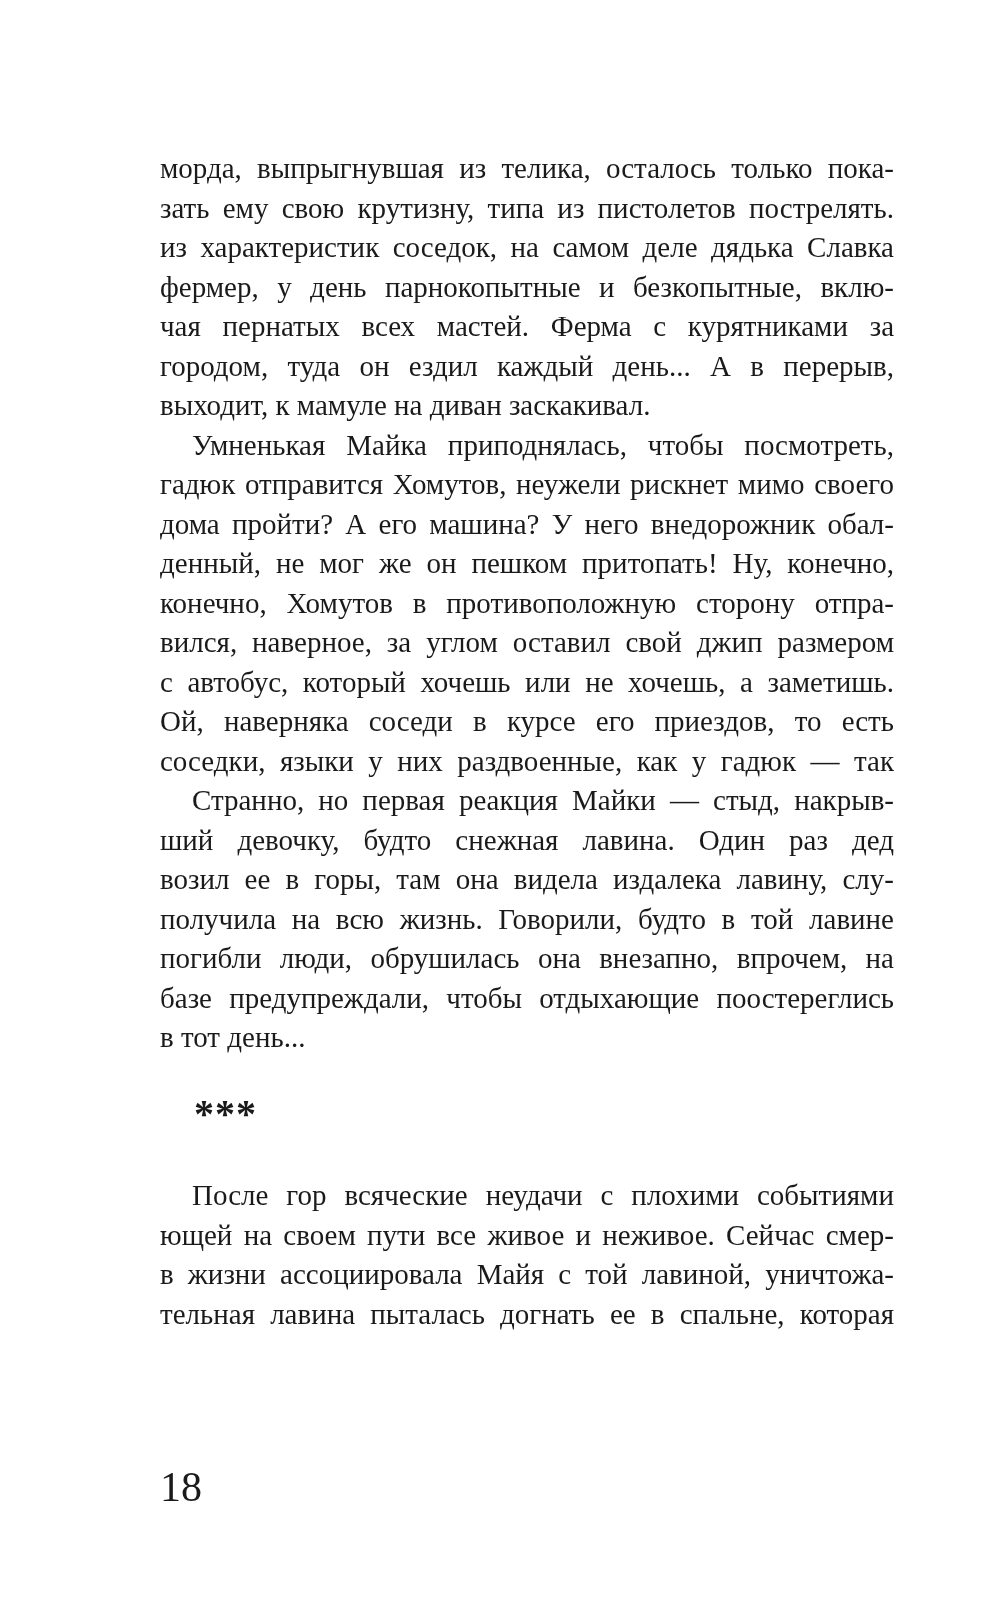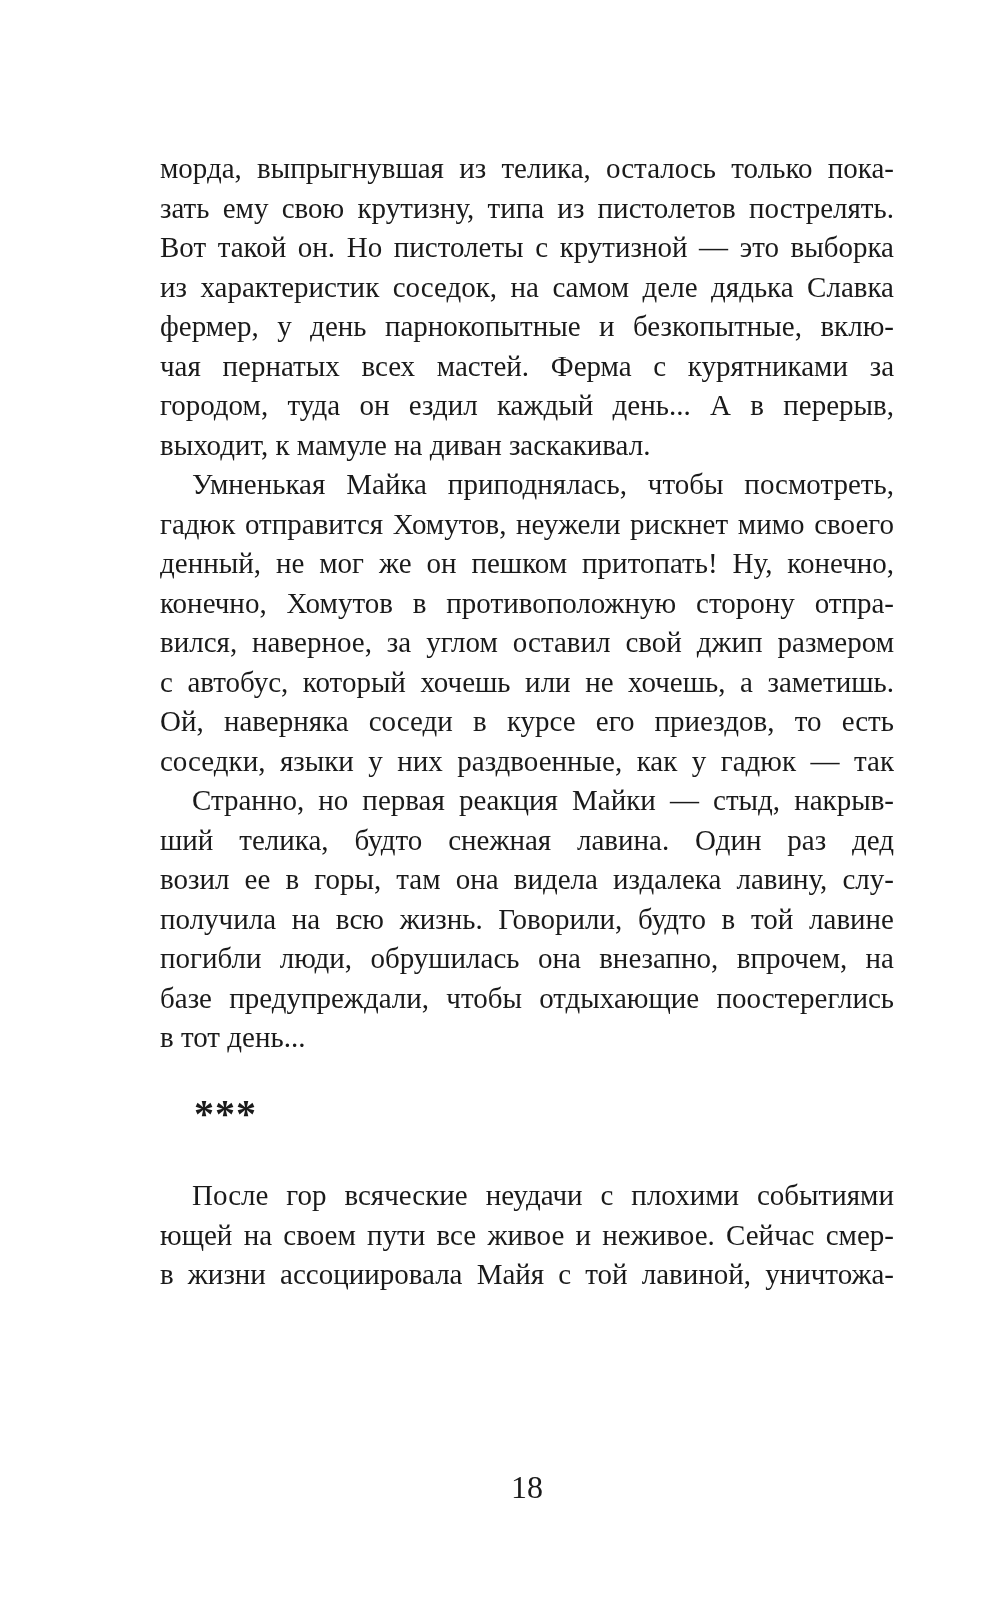--- a/index.html
+++ b/index.html
@@ -49,60 +49,61 @@
     font-weight: bold;
     font-size: 40px;
     line-height: 33px;
     letter-spacing: 1px;
   }
   .page-number {
     position: absolute;
     left: 160px;
     top: 1452px;
     width: 734px;
-    text-align: center;
-    font-size: 32px;
+    text-align: left;
+    font-size: 42px;
     line-height: 36px;
   }
 </style>
 </head>
 <body>
 
 <div class="book-page" style="background: rgb(255, 255, 255); color: rgb(26, 26, 26);">
   <div class="text-block">
       <div class="paragraph">
         <div class="line">морда, выпрыгнувшая из телика, осталось только пока-</div>
         <div class="line">зать ему свою крутизну, типа из пистолетов пострелять.</div>
-        <div class="line">Вот такой он. Но пистолеты с крутизной — это выборка</div>
         <div class="line">из характеристик соседок, на самом деле дядька Славка</div>
         <div class="line">фермер, у день парнокопытные и безкопытные, вклю-</div>
         <div class="line">чая пернатых всех мастей. Ферма с курятниками за</div>
         <div class="line">городом, туда он ездил каждый день... А в перерыв,</div>
         <div class="line line-last">выходит, к мамуле на диван заскакивал.</div>
       </div>
       <div class="paragraph">
         <div class="line line-indent">Умненькая Майка приподнялась, чтобы посмотреть,</div>
         <div class="line">гадюк отправится Хомутов, неужели рискнет мимо своего</div>
+        <div class="line">дома пройти? А его машина? У него внедорожник обал-</div>
         <div class="line">денный, не мог же он пешком притопать! Ну, конечно,</div>
         <div class="line">конечно, Хомутов в противоположную сторону отпра-</div>
         <div class="line">вился, наверное, за углом оставил свой джип размером</div>
         <div class="line">с автобус, который хочешь или не хочешь, а заметишь.</div>
         <div class="line">Ой, наверняка соседи в курсе его приездов, то есть</div>
         <div class="line">соседки, языки у них раздвоенные, как у гадюк — так</div>
       </div>
       <div class="paragraph">
         <div class="line line-indent">Странно, но первая реакция Майки — стыд, накрыв-</div>
-        <div class="line">ший телика, будто снежная лавина. Один раз дед</div>
+        <div class="line">ший девочку, будто снежная лавина. Один раз дед</div>
         <div class="line">возил ее в горы, там она видела издалека лавину, слу-</div>
         <div class="line">получила на всю жизнь. Говорили, будто в той лавине</div>
         <div class="line">погибли люди, обрушилась она внезапно, впрочем, на</div>
         <div class="line">базе предупреждали, чтобы отдыхающие поостереглись</div>
         <div class="line line-last">в тот день...</div>
       </div>
       <div class="separator">***</div>
       <div class="paragraph">
         <div class="line line-indent">После гор всяческие неудачи с плохими событиями</div>
         <div class="line">ющей на своем пути все живое и неживое. Сейчас смер-</div>
         <div class="line">в жизни ассоциировала Майя с той лавиной, уничтожа-</div>
+        <div class="line">тельная лавина пыталась догнать ее в спальне, которая</div>
       </div>
     </div>
   <div class="page-number">18</div>
 </div>
 
 </body></html>

